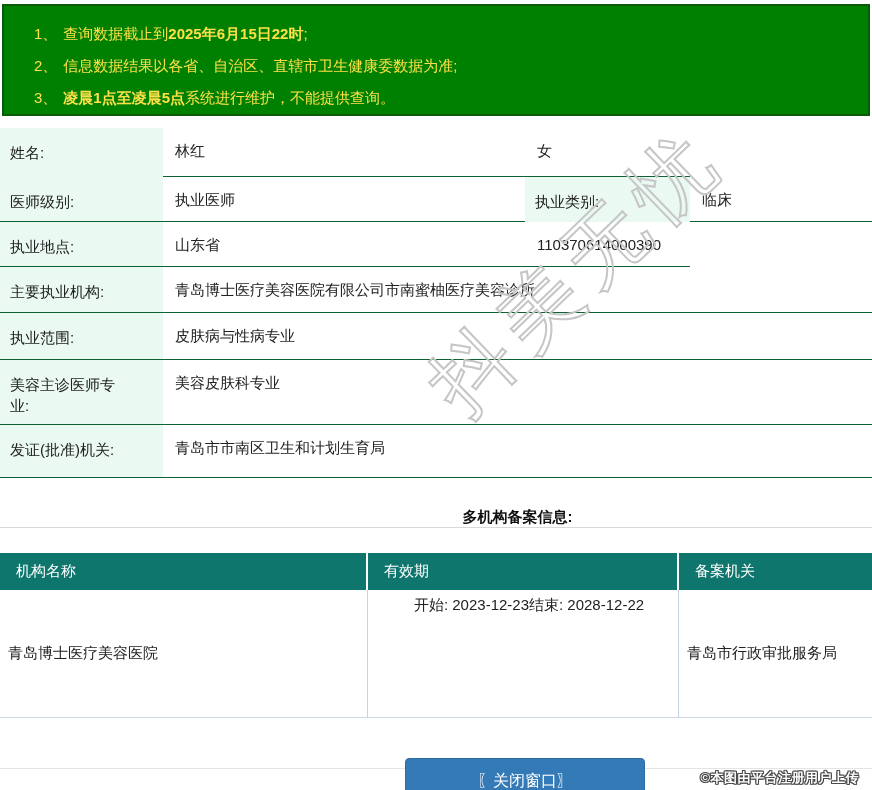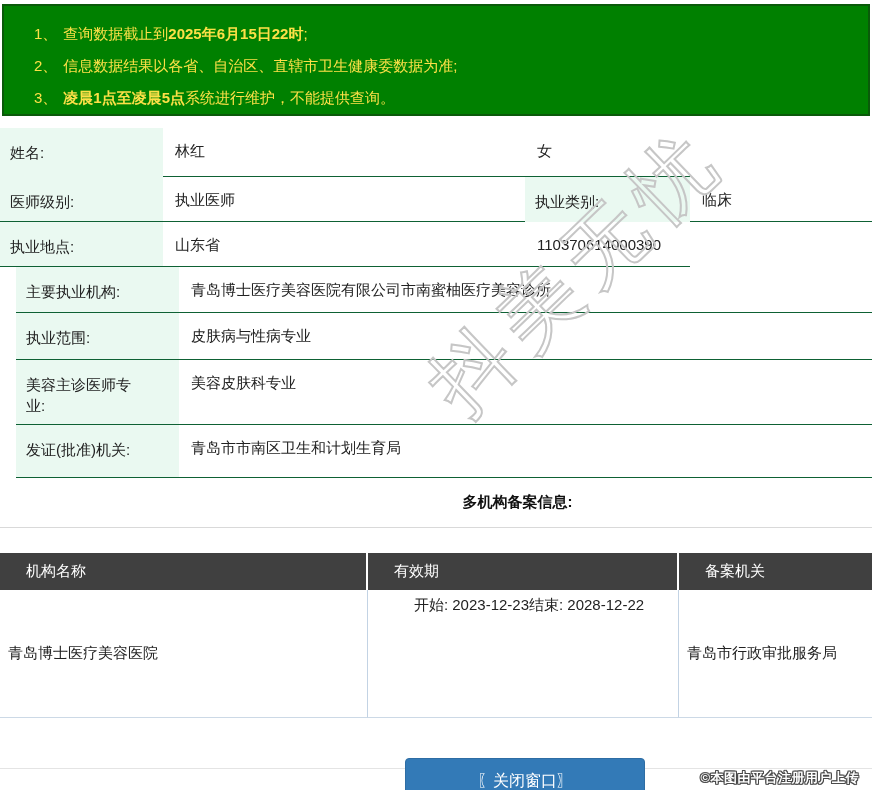--- a/index.html
+++ b/index.html
@@ -13,39 +13,39 @@
     color:#fde047; font-size:15px; padding:12px 10px 0 30px;
   }
   .notice-line { line-height:32px; white-space:nowrap; }
   .notice-num { margin-right:6px; }
   .notice-line b { font-weight:bold; }
 
   
   .info-table { margin-top:12px; width:872px; }
   .irow { display:grid; }
   .irow.pair { grid-template-columns:163px 362px 165px 1fr; }
-  .irow.full { grid-template-columns:163px 1fr;margin-left:16px; }
+  .irow.full { grid-template-columns:163px 1fr; }
   .cell { box-sizing:border-box; font-size:15px; color:#222; overflow:hidden; }
   .lbl { background:#eaf9f1; padding:14px 40px 0 10px; line-height:21px; }
   .val { padding:14px 10px 0 12px; border-bottom:1px solid #0e6134; }
   .bbg { border-bottom:1px solid #0e6134; }   
   .nob { border-bottom:none; }                 
 
   .section-row {
     box-sizing:border-box; height:50px; border-bottom:1px solid #d9d9d9;
-    padding-left:163px; display:flex; align-items:center; justify-content:center;
+    padding-left:163px; display:flex; align-items:flex-end; justify-content:center;
     font-weight:bold; font-size:15px; color:#111;
   }
 
   
   .filing { margin-top:25px; width:872px; }
   .fhead { display:grid; grid-template-columns:366px 309px 1fr; column-gap:2px; }
   .fh {
-    background:#404040; color:#fff; font-size:15px; height:37px;
-    display:flex; align-items:center; padding-left:26px; box-sizing:border-box;
+    background:#0f766e; color:#fff; font-size:15px; height:37px;
+    display:flex; align-items:center; padding-left:16px; box-sizing:border-box;
   }
   .frow { display:grid; grid-template-columns:368px 311px 1fr; height:128px; }
   .fc {
     box-sizing:border-box; border-bottom:1px solid #ccd9e6; font-size:15px; color:#222;
     display:flex; align-items:center; padding-left:8px;
   }
   .fc.sep { border-right:1px solid #c3d3e4; }
   .fc.validity { flex-direction:row; align-items:flex-start; justify-content:center;
     line-height:29px; padding-left:12px; }
 

